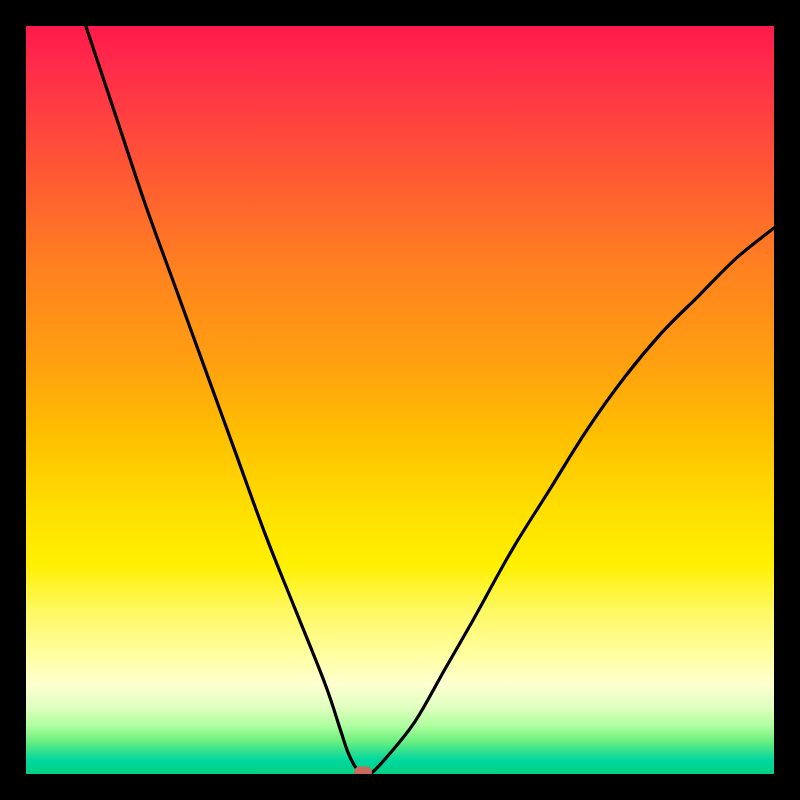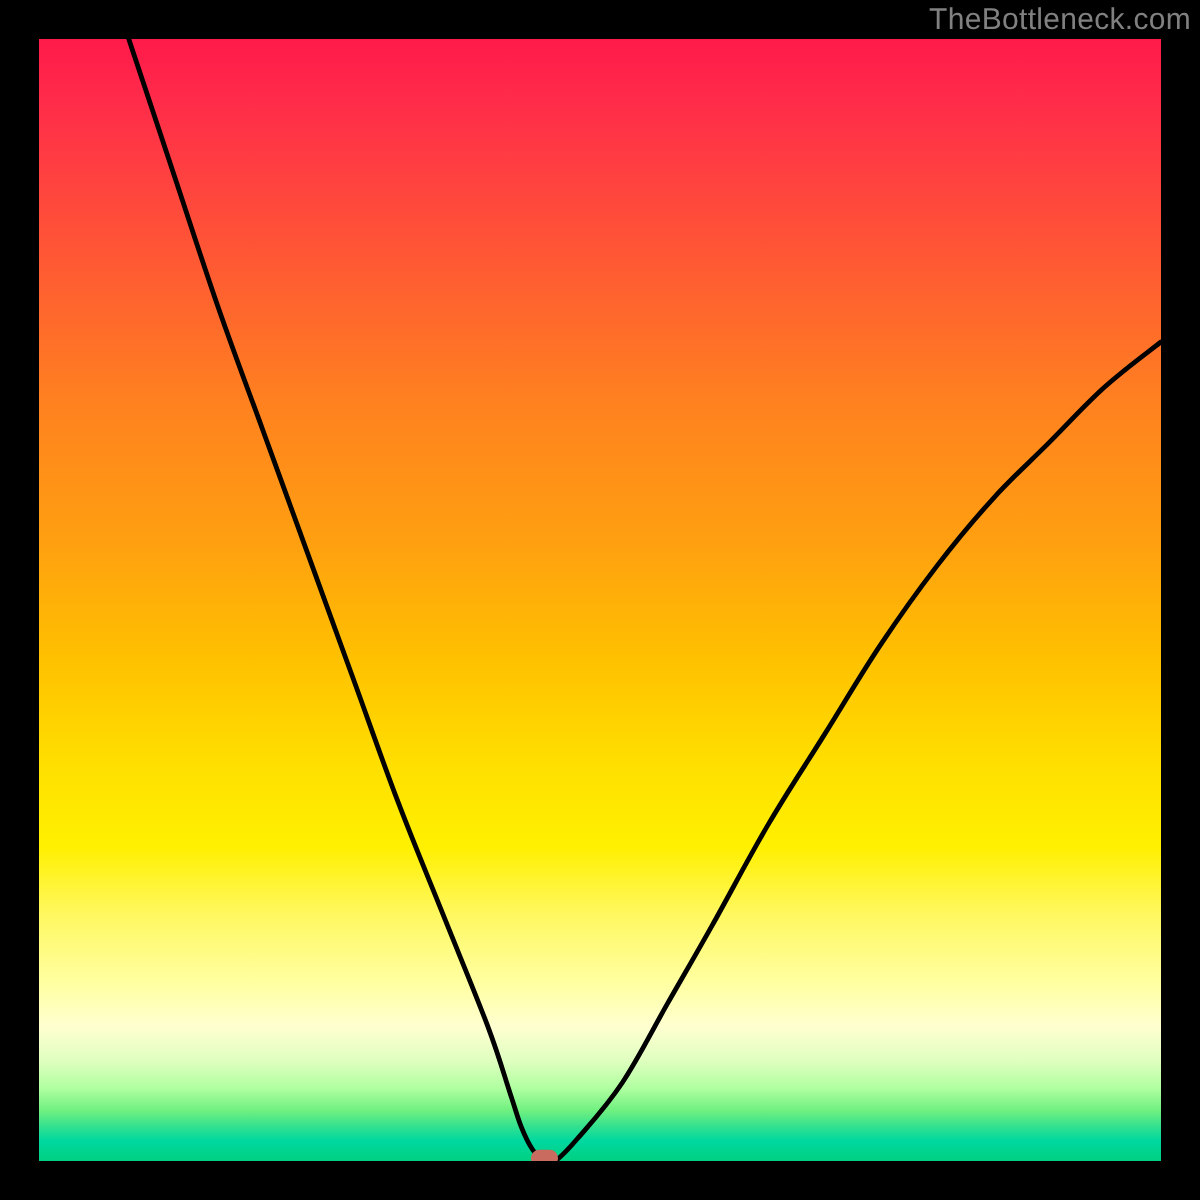--- a/index.html
+++ b/index.html
@@ -84,15 +84,14 @@
   <div class="plot-area">
     <div class="gradient-bg"></div>
 
     <svg class="curve-svg" viewBox="0 0 748 748" preserveAspectRatio="none">
       <path id="curve-path" fill="none" stroke="#000" stroke-width="3.2" stroke-linecap="round" d="M 59.84 0 C 65.2256 16.156799999999997 78.9888 57.4464 89.75999999999999 89.75999999999999 C 100.53119999999998 122.07359999999998 108.90880000000001 148.5528 119.68 179.51999999999998 C 130.4512 210.48719999999997 138.8288 232.1792 149.6 261.8 C 160.3712 291.4208 168.7488 314.4592 179.51999999999998 344.08 C 190.29119999999998 373.70079999999996 198.66880000000003 396.73920000000004 209.44000000000003 426.36 C 220.21120000000002 455.9808 228.58880000000002 480.3656 239.36 508.64 C 250.1312 536.9144 258.50879999999995 556.5120000000001 269.28 583.44 C 280.0512 610.368 291.1216 636.6976 299.2 658.24 C 307.2784 679.7824 310.1208 691.0024 314.15999999999997 703.12 C 318.19919999999996 715.2376 318.94719999999995 718.828 321.64 725.56 C 324.3328 732.2919999999999 326.42719999999997 736.4807999999999 329.12 740.52 C 331.81280000000004 744.5592 333.9072 746.6536 336.6 748 C 339.29280000000006 749.3464 340.04080000000005 750.6928 344.08000000000004 748 C 348.11920000000003 745.3072 350.9616 742.4648 359.03999999999996 733.04 C 367.11839999999995 723.6152 378.1888 711.7968 388.96000000000004 695.64 C 399.73120000000006 679.4832 408.10880000000003 662.1296 418.88000000000005 643.28 C 429.6512000000001 624.4304 436.68240000000003 612.4624000000001 448.8 590.9200000000001 C 460.9176 569.3776 472.736 546.4888000000001 486.2 523.6 C 499.664 500.7112 510.136 485.3024 523.6 463.76 C 537.0640000000001 442.2176 547.5360000000001 424.116 561 403.91999999999996 C 574.4639999999999 383.72399999999993 584.936 369.0632 598.4 351.56 C 611.8639999999999 334.0568 622.3359999999999 321.4904 635.8 306.68 C 649.264 291.8696 659.736 282.74399999999997 673.2 269.28 C 686.6640000000001 255.81599999999997 697.1360000000001 243.99759999999998 710.6 231.88 C 724.064 219.7624 741.268 207.34560000000002 748 201.96000000000004"></path>
     </svg>
 
     <div id="marker" class="marker" style="left: 336.6px; top: 745.756px;"></div>
   </div>
 
-  <div class="watermark">TheBottleneck.com</div>
 
 </div>
 
 </body></html>

